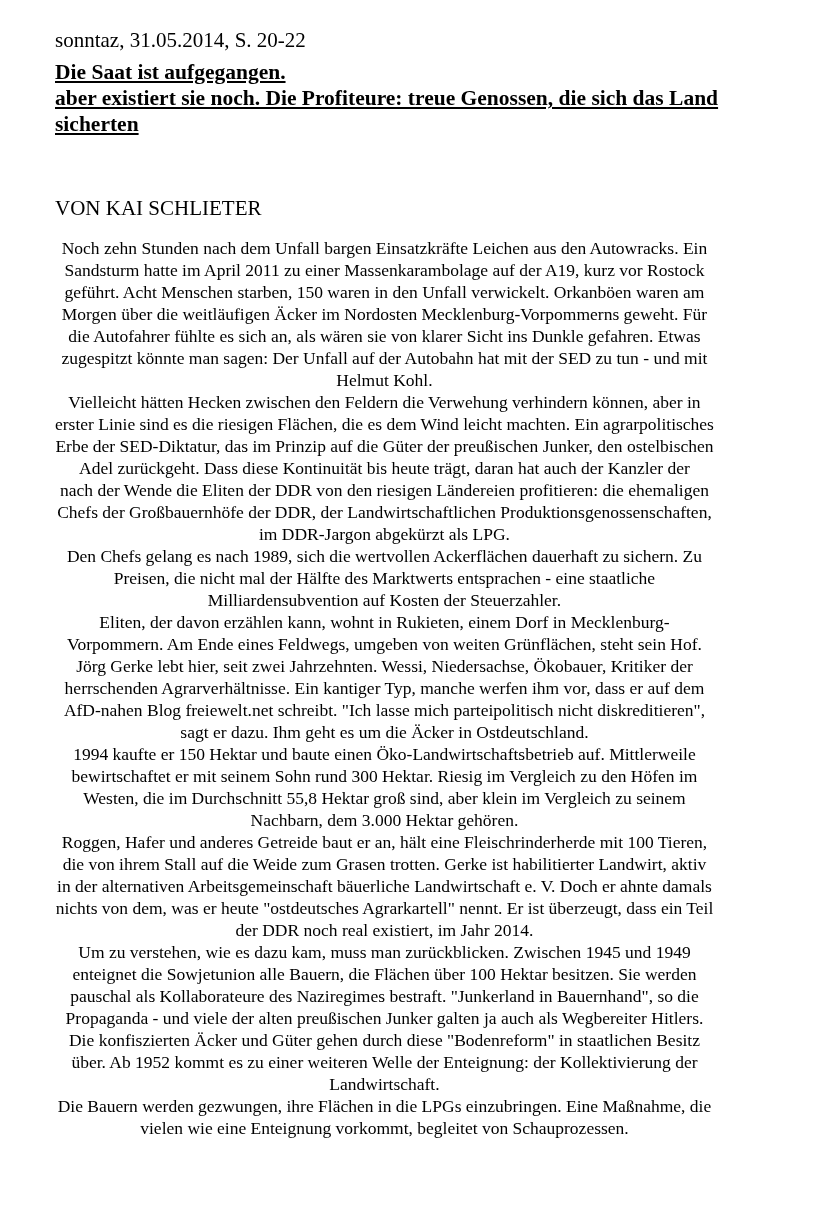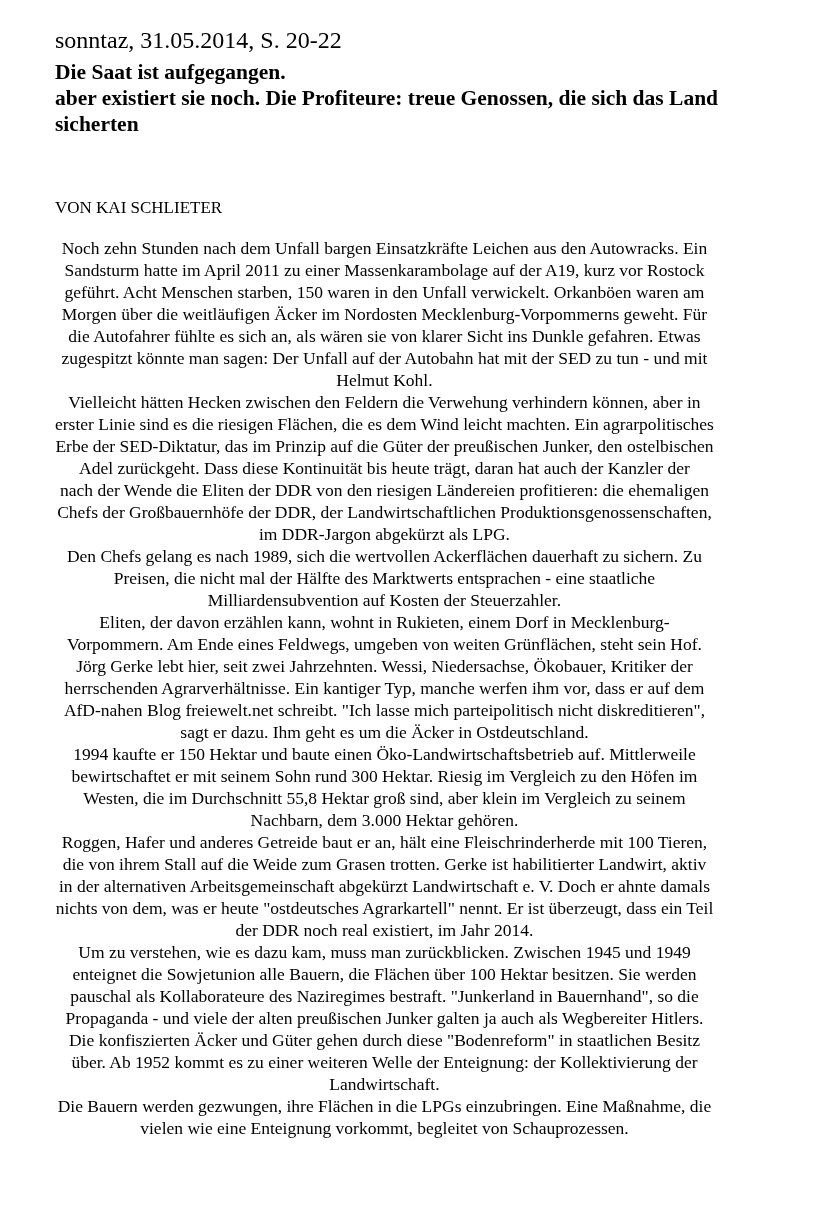--- a/index.html
+++ b/index.html
@@ -18,42 +18,43 @@
     .page {
       position: absolute;
       left: 55px;
       top: 0;
       width: 770px;
     }
     .source-line {
       position: absolute;
       top: 29px;
       left: 0;
-      font-size: 24px;
+      font-size: 21px;
       line-height: 22px;
       white-space: nowrap;
     }
     .headline {
       position: absolute;
       top: 59px;
       left: 0;
       font-weight: bold;
       font-size: 21.5px;
       line-height: 26px;
       margin: 0;
+      text-decoration: underline;
     }
     .headline .line {
       display: block;
       white-space: nowrap;
     }
     .byline {
       position: absolute;
       top: 197px;
       left: 0;
-      font-size: 17px;
+      font-size: 21px;
       line-height: 22px;
       white-space: nowrap;
     }
     .body-text {
       position: absolute;
       top: 237px;
       left: 0;
       font-size: 17.5px;
       line-height: 22px;
     }
@@ -100,21 +101,21 @@
       <span class="line">Jörg Gerke lebt hier, seit zwei Jahrzehnten. Wessi, Niedersachse, Ökobauer, Kritiker der</span>
       <span class="line">herrschenden Agrarverhältnisse. Ein kantiger Typ, manche werfen ihm vor, dass er auf dem</span>
       <span class="line">AfD-nahen Blog freiewelt.net schreibt. "Ich lasse mich parteipolitisch nicht diskreditieren",</span>
       <span class="line">sagt er dazu. Ihm geht es um die Äcker in Ostdeutschland.</span>
       <span class="line">1994 kaufte er 150 Hektar und baute einen Öko-Landwirtschaftsbetrieb auf. Mittlerweile</span>
       <span class="line">bewirtschaftet er mit seinem Sohn rund 300 Hektar. Riesig im Vergleich zu den Höfen im</span>
       <span class="line">Westen, die im Durchschnitt 55,8 Hektar groß sind, aber klein im Vergleich zu seinem</span>
       <span class="line">Nachbarn, dem 3.000 Hektar gehören.</span>
       <span class="line">Roggen, Hafer und anderes Getreide baut er an, hält eine Fleischrinderherde mit 100 Tieren,</span>
       <span class="line">die von ihrem Stall auf die Weide zum Grasen trotten. Gerke ist habilitierter Landwirt, aktiv</span>
-      <span class="line">in der alternativen Arbeitsgemeinschaft abgekürzt Landwirtschaft e. V. Doch er ahnte damals</span>
+      <span class="line">in der alternativen Arbeitsgemeinschaft bäuerliche Landwirtschaft e. V. Doch er ahnte damals</span>
       <span class="line">nichts von dem, was er heute "ostdeutsches Agrarkartell" nennt. Er ist überzeugt, dass ein Teil</span>
       <span class="line">der DDR noch real existiert, im Jahr 2014.</span>
       <span class="line">Um zu verstehen, wie es dazu kam, muss man zurückblicken. Zwischen 1945 und 1949</span>
       <span class="line">enteignet die Sowjetunion alle Bauern, die Flächen über 100 Hektar besitzen. Sie werden</span>
       <span class="line">pauschal als Kollaborateure des Naziregimes bestraft. "Junkerland in Bauernhand", so die</span>
       <span class="line">Propaganda - und viele der alten preußischen Junker galten ja auch als Wegbereiter Hitlers.</span>
       <span class="line">Die konfiszierten Äcker und Güter gehen durch diese "Bodenreform" in staatlichen Besitz</span>
       <span class="line">über. Ab 1952 kommt es zu einer weiteren Welle der Enteignung: der Kollektivierung der</span>
       <span class="line">Landwirtschaft.</span>
       <span class="line">Die Bauern werden gezwungen, ihre Flächen in die LPGs einzubringen. Eine Maßnahme, die</span>

